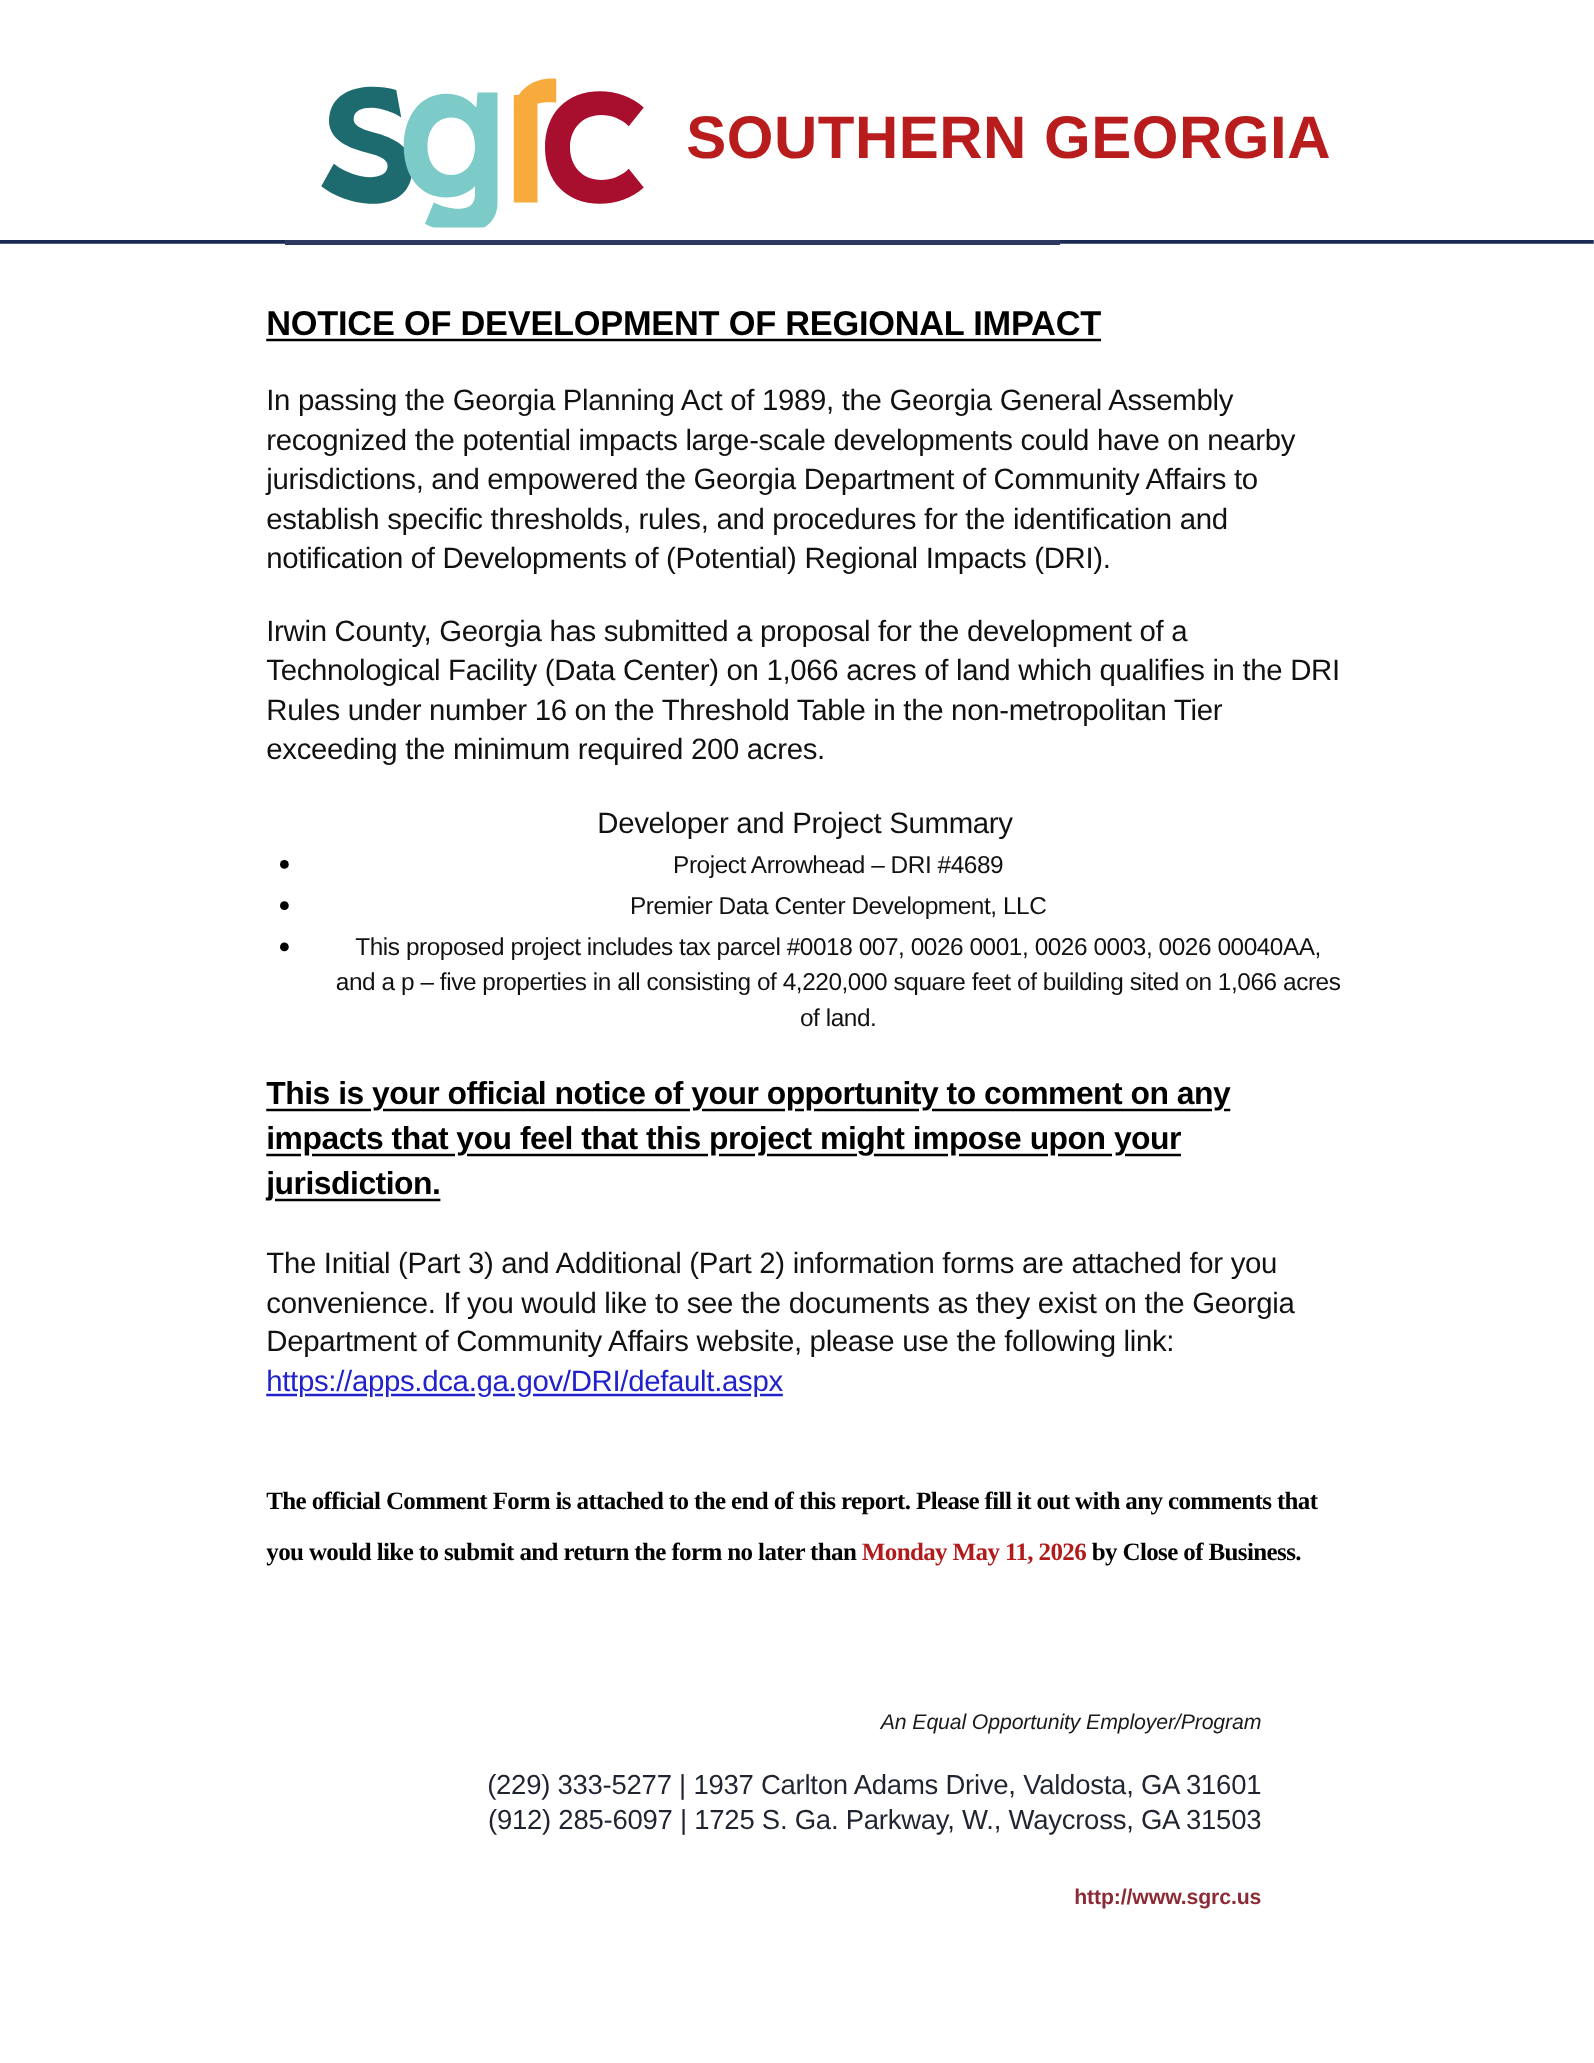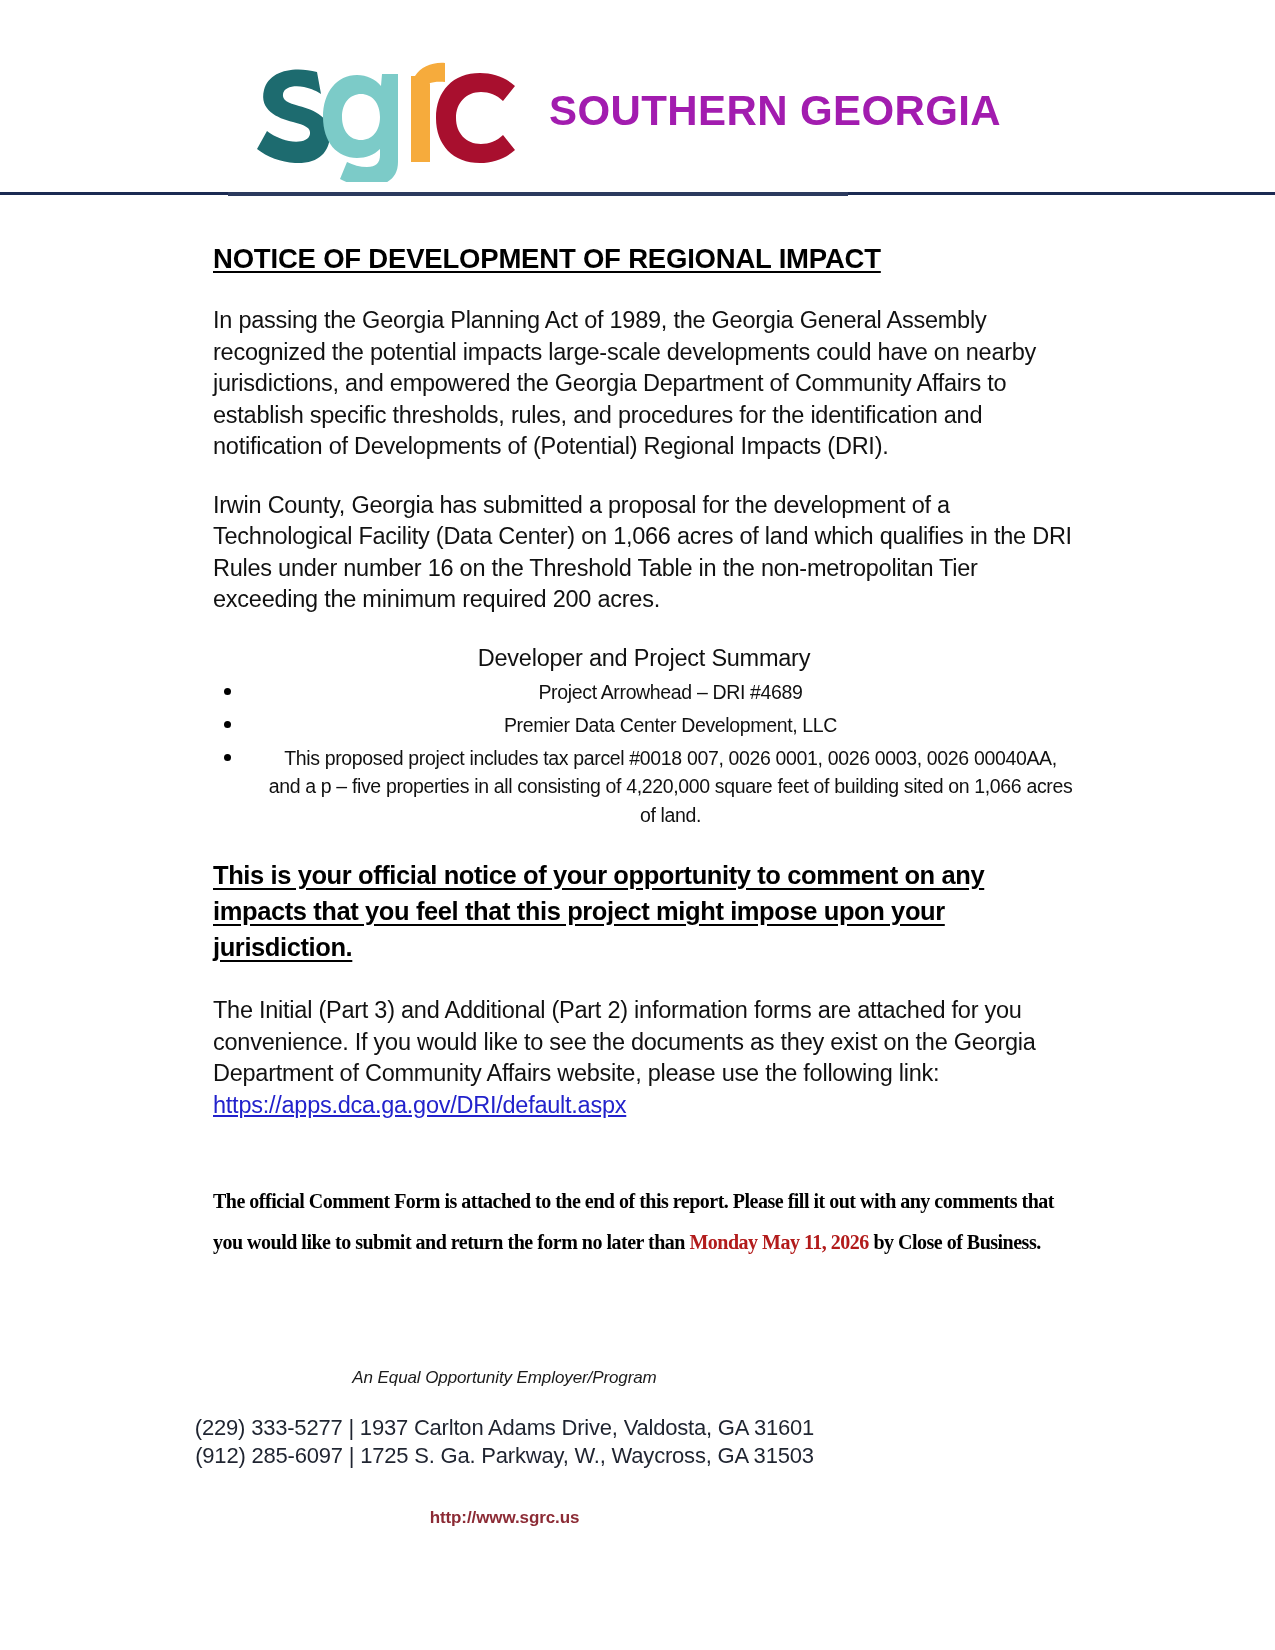--- a/index.html
+++ b/index.html
@@ -39,23 +39,23 @@
   .logo-mark svg { display: block; }
 
   .logo-words {
     margin-left: 22px;
     line-height: 1;
     padding-bottom: 12px;
   }
   .logo-line1 {
     font-family: "Liberation Sans", sans-serif;
     font-weight: bold;
-    font-size: 42px;
+    font-size: 48px;
     letter-spacing: 0.4px;
-    color: #a21caf;
+    color: #b91c1c;
     white-space: nowrap;
     text-align: center;
   }
   .logo-line2 {
     font-family: "Liberation Sans", sans-serif;
     font-weight: normal;
     font-size: 40px;
     letter-spacing: 0.2px;
     color: #1b2a52;
     white-space: nowrap;
@@ -174,21 +174,21 @@
     color: #000;
   }
   .date-red { color: #b21b1b; }
 
   
   .footer {
     position: absolute;
     left: 0;
     top: 1368px;
     width: 1009px;
-    text-align: center;
+    text-align: right;
   }
   .eoe {
     font-family: "Liberation Sans", sans-serif;
     font-style: italic;
     font-size: 17px;
     letter-spacing: -0.1px;
     color: #1a1a1a;
     margin: 0 0 26px 0;
   }
   .addr {

